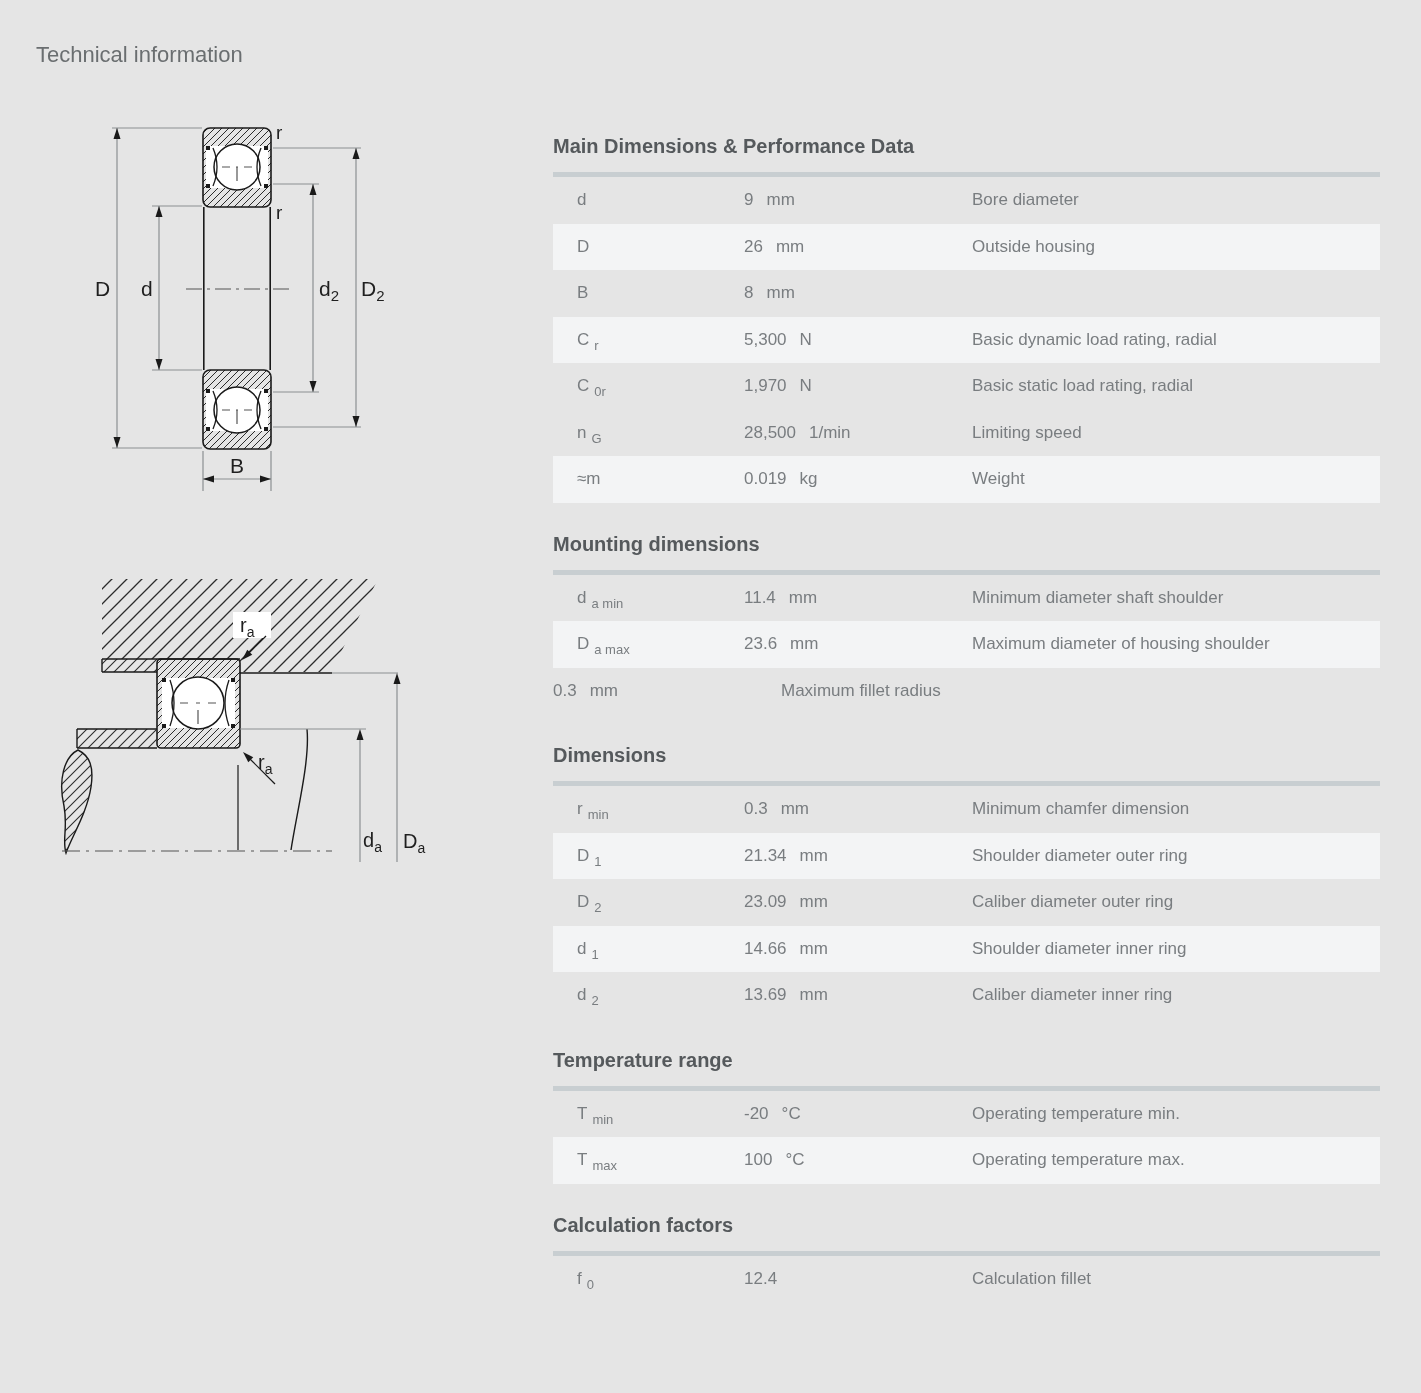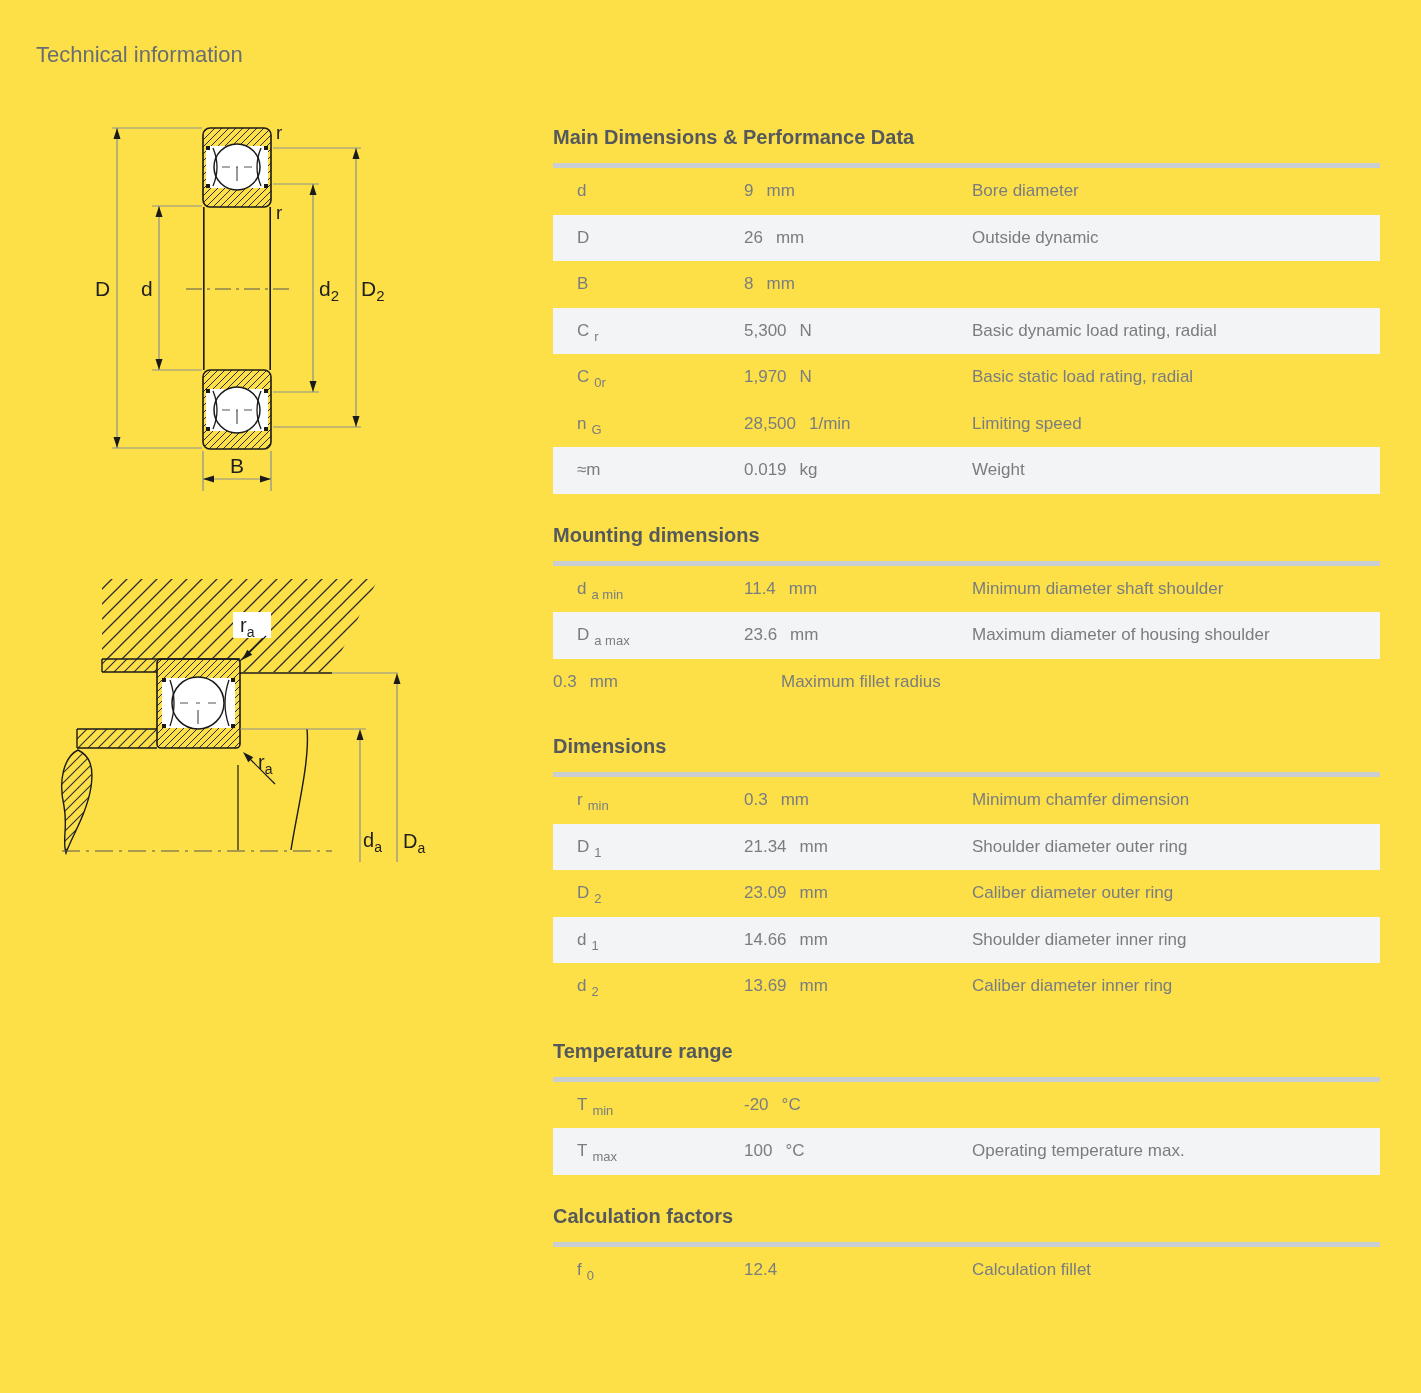--- a/index.html
+++ b/index.html
@@ -1,29 +1,29 @@
 <!DOCTYPE html>
 <html><head>
 <meta charset="utf-8">
 <style>
   html,body{margin:0;padding:0;background:#fff;}
-  #page{position:relative;width:1421px;height:1393px;background:#fde047;
+  #page{position:relative;width:1421px;height:1393px;background:#e5e5e5;
         font-family:"Liberation Sans", sans-serif;overflow:hidden;}
 
   .page-title{position:absolute;left:36px;top:42px;font-size:22px;color:#6a6e70;}
 
   
   .diagram{position:absolute;}
   #diagram1{left:85px;top:105px;}
   #diagram2{left:50px;top:566px;}
   svg text{font-family:"Liberation Sans", sans-serif;fill:#1f1f1f;}
 
   
   #spec-col{position:absolute;left:553px;top:118px;width:827px;}
-  .spec-section{margin:8px 0 0 0;}
+  .spec-section{margin:17px 0 0 0;}
   .spec-section + .spec-section{margin-top:30px;}
   .sec-title{margin:0 0 14px 0;font-size:20px;line-height:23px;font-weight:bold;color:#55595c;}
   .sec-bar{height:5px;background:#c8ced1;}
   .row{display:flex;height:46.5px;line-height:46.5px;font-size:17px;color:#797d80;}
   .row.alt{background:#f3f4f5;}
   .cell{white-space:nowrap;}
   .cell.sym{width:167px;padding-left:24px;flex:none;}
   .cell.val{width:228px;flex:none;}
   .cell.desc{flex:1;}
   .sub{font-size:13px;margin-left:5px;position:relative;top:5px;}
@@ -196,21 +196,21 @@
         <div class="sec-bar"></div>
         <div class="sec-rows">
           <div class="row">
             <span class="cell sym"><span>d</span></span>
             <span class="cell val"><span>9</span><span class="unit">mm</span></span>
             <span class="cell desc">Bore diameter</span>
           </div>
           <div class="row alt">
             <span class="cell sym"><span>D</span></span>
             <span class="cell val"><span>26</span><span class="unit">mm</span></span>
-            <span class="cell desc">Outside dynamic</span>
+            <span class="cell desc">Outside housing</span>
           </div>
           <div class="row">
             <span class="cell sym"><span>B</span></span>
             <span class="cell val"><span>8</span><span class="unit">mm</span></span>
           </div>
           <div class="row alt">
             <span class="cell sym"><span>C</span><span class="sub">r</span></span>
             <span class="cell val"><span>5,300</span><span class="unit">N</span></span>
             <span class="cell desc">Basic dynamic load rating, radial</span>
           </div>
@@ -282,20 +282,21 @@
           </div>
         </div>
       </section>
       <section class="spec-section">
         <h2 class="sec-title">Temperature range</h2>
         <div class="sec-bar"></div>
         <div class="sec-rows">
           <div class="row">
             <span class="cell sym"><span>T</span><span class="sub">min</span></span>
             <span class="cell val"><span>-20</span><span class="unit">°C</span></span>
+            <span class="cell desc">Operating temperature min.</span>
           </div>
           <div class="row alt">
             <span class="cell sym"><span>T</span><span class="sub">max</span></span>
             <span class="cell val"><span>100</span><span class="unit">°C</span></span>
             <span class="cell desc">Operating temperature max.</span>
           </div>
         </div>
       </section>
       <section class="spec-section">
         <h2 class="sec-title">Calculation factors</h2>

